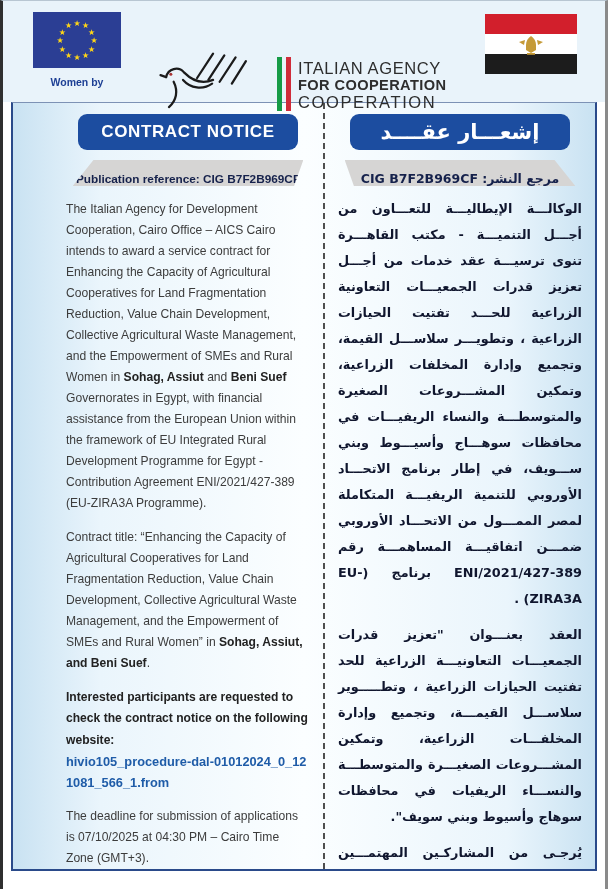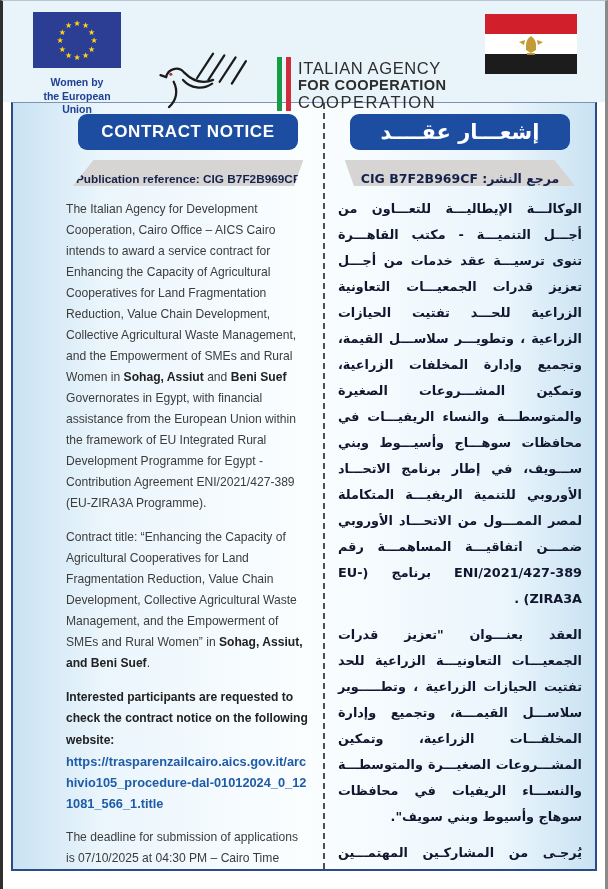--- a/index.html
+++ b/index.html
@@ -64,21 +64,20 @@
           <text x="44" y="48">★</text>
             <text x="35.5" y="45.7">★</text>
             <text x="29.3" y="39.5">★</text>
           <text x="27" y="31">★</text>
             <text x="29.3" y="22.5">★</text>
             <text x="35.5" y="16.3">★</text>
         </g>
       </svg>
       <div class="funded">
         <div>Women by</div>
-        <div>the European Union</div>
       </div>
     </div>
 
     <div class="aics">
       <svg width="122" height="66" viewBox="0 0 130 70">
         <g stroke="#1b1b1b" stroke-width="2.4" fill="none" stroke-linecap="round">
           <path d="M14 34 c2 -9 13 -12 19 -5 c9 9 19 13 31 8"></path>
           <path d="M14 34 l-6 -2"></path>
           <path d="M22 39 c5 10 3 20 -5 27"></path>
           <path d="M32 37 c8 9 21 11 31 4"></path>
@@ -125,21 +124,21 @@
         <span>Publication reference: CIG B7F2B969CF</span>
       </div>
 
       <p><span>The Italian Agency for Development Cooperation, Cairo Office – AICS Cairo intends to award a service contract for Enhancing the Capacity of Agricultural Cooperatives for Land Fragmentation Reduction, Value Chain Development, Collective Agricultural Waste Management, and the Empowerment of SMEs and Rural Women in </span><b>Sohag, Assiut</b><span> and </span><b>Beni Suef</b><span> Governorates in Egypt, with financial assistance from the European Union within the framework of EU Integrated Rural Development Programme for Egypt - Contribution Agreement ENI/2021/427-389 (EU-ZIRA3A Programme).</span></p>
 
       <p><span>Contract title: “Enhancing the Capacity of Agricultural Cooperatives for Land Fragmentation Reduction, Value Chain Development, Collective Agricultural Waste Management, and the Empowerment of SMEs and Rural Women” in </span><b>Sohag, Assiut, and Beni Suef</b><span>.</span></p>
 
       <p>
         <b>Interested participants are requested to check the contract notice on the following website:</b>
         <a class="url-block">
-          <span>https://trasparenzailcairo.aics.gov.it/arc</span><span>hivio105_procedure-dal-01012024_0_12</span><span>1081_566_1.title</span>
+          <span>hivio105_procedure-dal-01012024_0_12</span><span>1081_566_1.from</span>
         </a>
       </p>
 
       <p>The deadline for submission of applications is 07/10/2025 at 04:30 PM – Cairo Time Zone (GMT+3).</p>
 
       <p>
         <b>Procedure: International Restricted</b><br>
         
       </p>
     </div>

